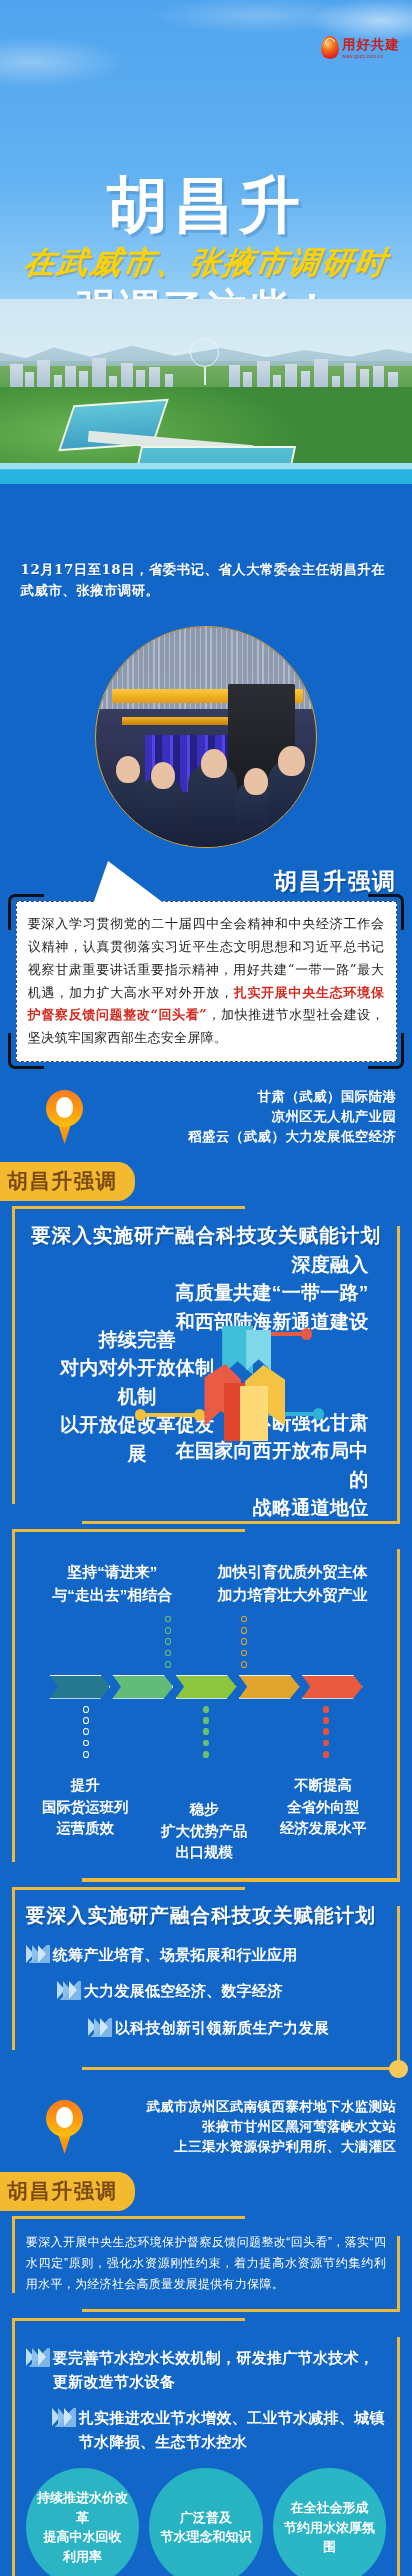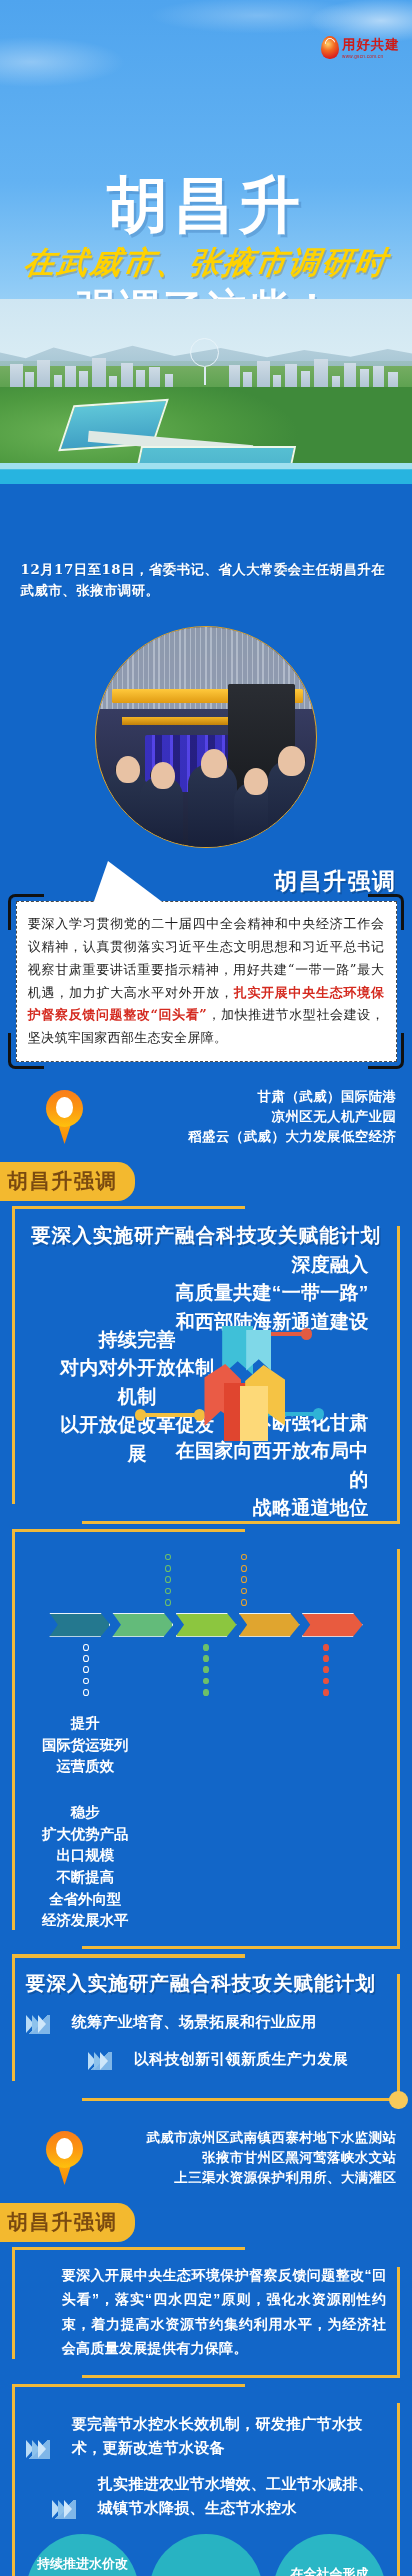--- a/index.html
+++ b/index.html
@@ -224,24 +224,24 @@
   .goldframe { position: relative; margin: 5.2px 12.4px 5.2px 12.4px; padding: 15.5px 13.4px 17.5px 13.4px; }
   .gf-l { position:absolute; left:0; top:0; bottom:19.6px; width:3.1px; background:#f0b93a; }
   .gf-t { position:absolute; left:0; top:0; width:60%; height:3.1px; background:#f0b93a;}
   .gf-r { position:absolute; right:0; top:19.6px; bottom:0; width:3.1px; background:#f0b93a; }
   .gf-b { position:absolute; right:0; bottom:0; width:82%; height:3.1px; background:#f0b93a;}
   .gf-dot { position:absolute; right:-8.2px; bottom:-8.2px; width:18.5px; height:18.5px; border-radius:50%; background:#f7c95a; }
   .gf-head {
     font-size: 19.6px; font-weight: 900; letter-spacing: 1px; color:#fff; text-align:center;
     text-shadow: 1.5px 1.5px 0 rgba(0,0,0,.16);
   }
-  .gf-body { font-size: 14px; line-height:1.75; letter-spacing:0.3px; font-weight:bold; text-align:justify;margin-left:36px; }
-
-  
-  .chev-row { display:flex; gap:22px; align-items:flex-end; margin: 13.4px 0; }
+  .gf-body { font-size: 12px; line-height:1.75; letter-spacing:0.3px; font-weight:normal; text-align:justify; }
+
+  
+  .chev-row { display:flex; gap:3px; align-items:flex-start; margin: 13.4px 0; }
   .chev {
     flex: 0 0 auto; width: 24px; height: 18.5px; margin-top: 2.1px;
     background:
       linear-gradient(135deg, transparent 49%, #7fb6e8 50%) ;
     position: relative;
   }
   .chev span {
     position:absolute; top:0; width:0; height:0;
     border-top: 9.3px solid transparent; border-bottom: 9.3px solid transparent;
     border-left: 8.2px solid #8dc2ec;
@@ -276,21 +276,21 @@
   
   .chain { display:flex; justify-content:center; gap:2.1px; margin: 7.2px 0 0 0; }
   .arrw { width: 61px; height: 24px; position: relative; }
   .arrw i {
     position:absolute; inset:0; border:1px solid #eaf4fb;
     clip-path: polygon(0 0, 84% 0, 100% 50%, 84% 100%, 0 100%, 14% 50%);
   }
   .dotcol { display:flex; flex-direction:column; gap:4.6px; align-items:center; }
   .dotcol b { width:5.7px; height:6.7px; border-radius:50%; display:block; border:1px solid; }
 
-  .three-cols { display:flex; justify-content:center; margin-top: 7.2px; text-align:center;flex-direction:column; }
+  .three-cols { display:flex; justify-content:flex-start; margin-top: 7.2px; text-align:center; }
   .three-cols div { font-size: 14.4px; font-weight:bold; line-height:1.5; width: 33%; }
 
   .two-cols { display:flex; justify-content:space-around; margin: 15.5px 0 4.1px 0; text-align:center; }
   .two-cols div { font-size: 15px; font-weight:bold; line-height:1.55; }
 
   
   .circles { display:flex; justify-content:center; gap: 10.3px; margin: 15.5px 0 5.2px 0; }
   .tcirc {
     width: 118px; height: 118px; border-radius: 50%;
     background: #2bb5c4;
@@ -466,20 +466,26 @@
       </div>
     </div>
   </div>
 
   <div class="goldframe">
     <div class="gf-l"></div>
       <div class="gf-t"></div>
       <div class="gf-r"></div>
       <div class="gf-b"></div>
 
+    <div class="two-cols">
+      <div style="white-space:pre-line; width:44%;">坚持“请进来”
+与“走出去”相结合</div>
+      <div style="white-space:pre-line; width:48%;">加快引育优质外贸主体
+加力培育壮大外贸产业</div>
+    </div>
 
     <div style="display:flex; justify-content:center; gap:70px; margin: 9.3px 0 2.1px 0;">
       <div class="dotcol">
         <b style="border-color:#6cc06a"></b>
           <b style="border-color:#6cc06a"></b>
           <b style="border-color:#6cc06a"></b>
           <b style="border-color:#6cc06a"></b>
           <b style="border-color:#6cc06a"></b>
       </div>
       <div class="dotcol">
@@ -555,20 +561,28 @@
     <div class="gf-head" style="text-align:left;">要深入实施研产融合科技攻关赋能计划</div>
 
     <div class="chev-row" style="margin-left:0;">
       <div class="chev">
           <span></span>
           <span></span>
           <span></span>
         </div>
       <div class="chev-txt">统筹产业培育、场景拓展和行业应用</div>
     </div>
+    <div class="chev-row" style="margin-left:31px;">
+      <div class="chev">
+          <span></span>
+          <span></span>
+          <span></span>
+        </div>
+      <div class="chev-txt">大力发展低空经济、数字经济</div>
+    </div>
     <div class="chev-row" style="margin-left:62px;">
       <div class="chev">
           <span></span>
           <span></span>
           <span></span>
         </div>
       <div class="chev-txt">以科技创新引领新质生产力发展</div>
     </div>
   </div>
 

